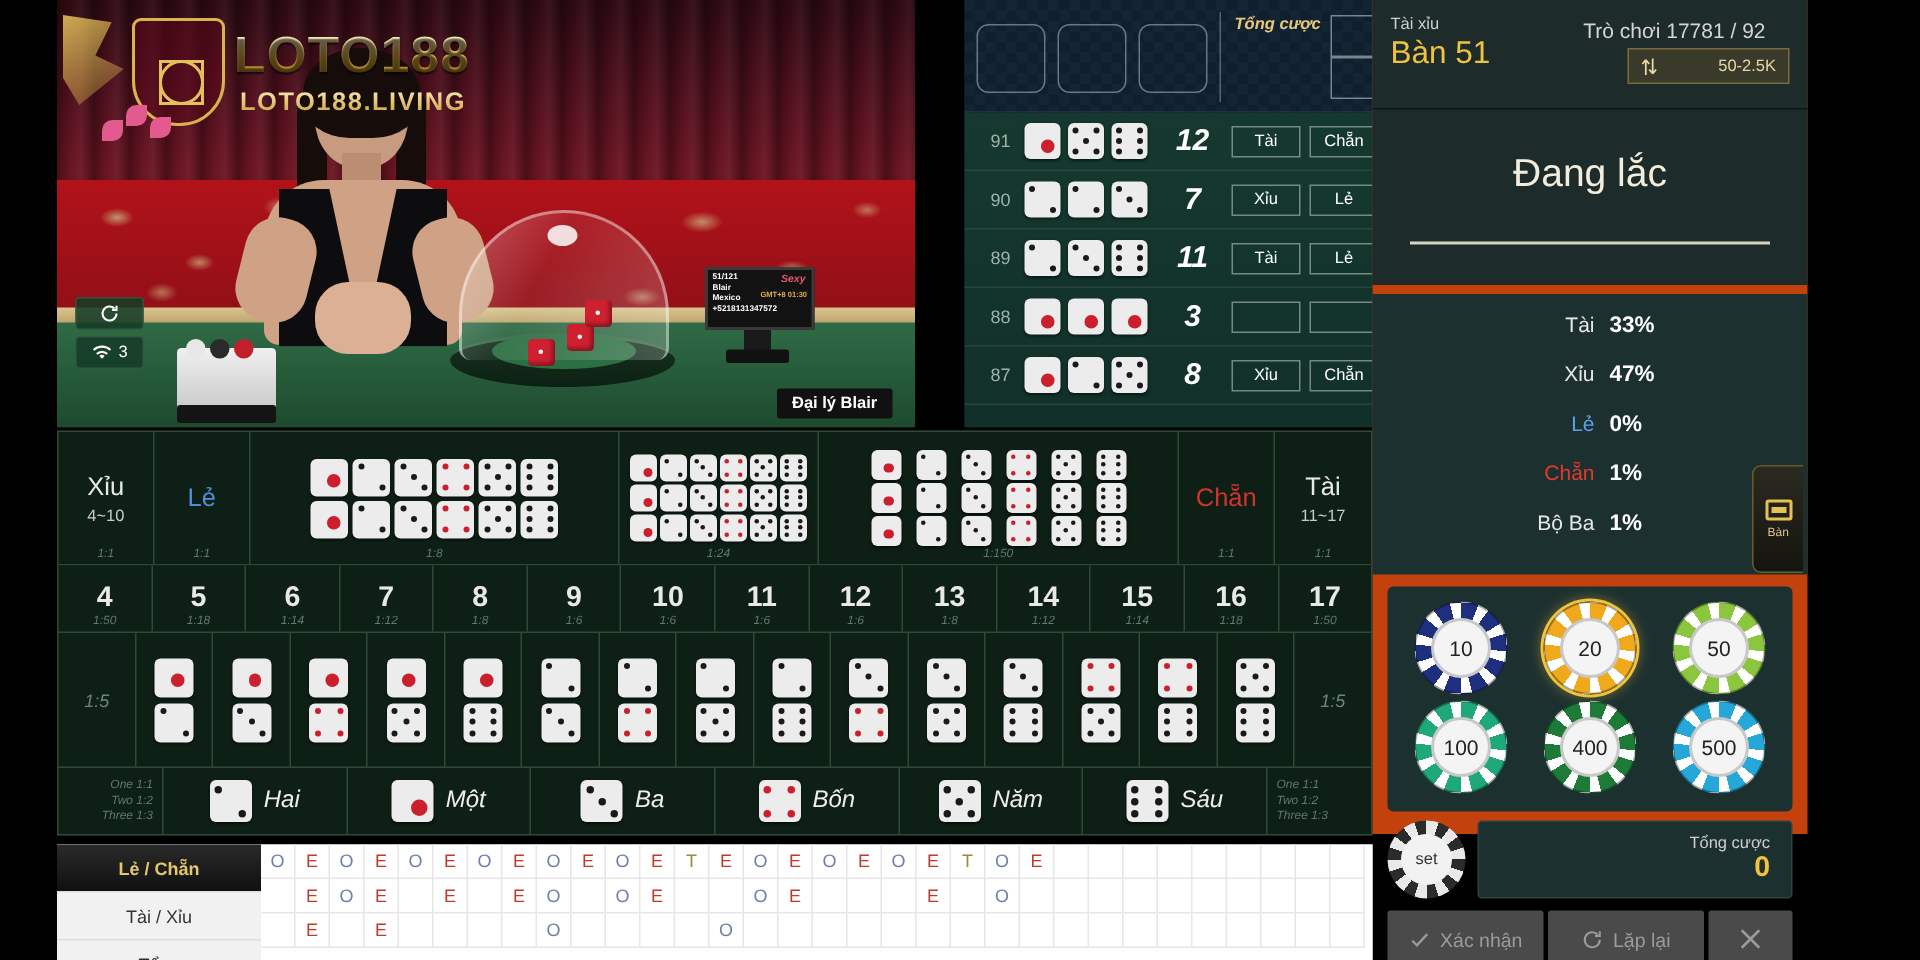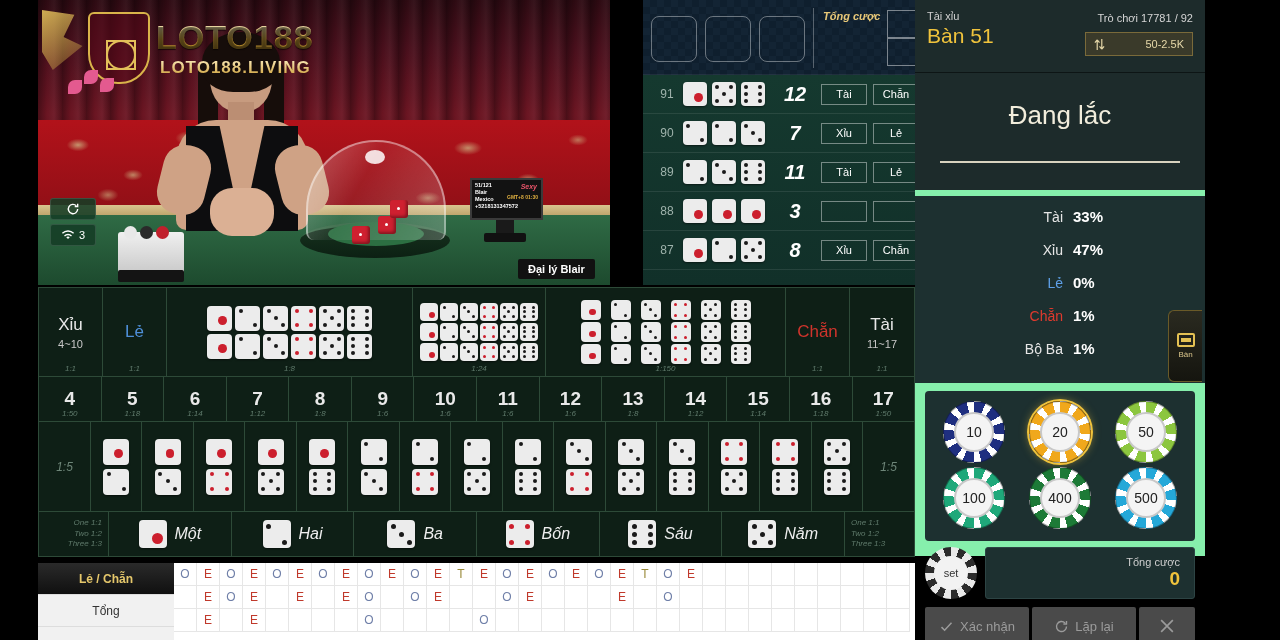--- a/index.html
+++ b/index.html
@@ -217,25 +217,25 @@
   .rm-tab.active{ background:linear-gradient(180deg,#2a2a2a,#101010); color:#e5c76b; font-weight:bold;}
   .rm-grid{ flex:1; position:relative; background:#fff; }
   .rm-row{ display:flex; height:23px; }
   .rm-c{ width:23px; height:23px; border-right:1px solid #e6e6e6; border-bottom:1px solid #e6e6e6;
          display:flex; align-items:center; justify-content:center; font-size:12px; }
   .rm-c.O{ color:#6f7fa8; }
   .rm-c.E{ color:#c0392b; }
   .rm-c.T{ color:#9a8b3a; }
 
   
-  .rightcol{ position:absolute; left:915px; top:0; width:290px; height:556px; background:#86efac; }
+  .rightcol{ position:absolute; left:915px; top:0; width:290px; height:556px; background:#c2410c; }
   .rp-head{ height:72px; background:#1d2b2b; padding:10px 12px; position:relative;}
   .rp-head .game{ font-size:11px; color:#cfcfcf; }
   .rp-head .table{ font-size:21px; font-weight:normal; color:#f0c33c; margin-top:2px;}
-  .rp-head .gnum{ position:absolute; right:12px; top:12px; font-size:11px; color:#d5d5d5;}
+  .rp-head .gnum{ position:absolute; right:28px; top:12px; font-size:14px; color:#d5d5d5;}
   .limitbox{ position:absolute; right:12px; top:32px; width:108px; height:24px;
     background:#3a3a2a; border:1px solid #7a6a3a; display:flex; align-items:center; padding:0 8px;
     font-size:11px; color:#e5d7a8; justify-content:space-between;}
   .rp-status{ height:118px; background:#1d2b2b; display:flex; flex-direction:column;
     align-items:center; justify-content:center; border-top:1px solid #0d1515;}
   .rp-status .big{ font-size:26px; color:#f2eddc; }
   .rp-status .bar{ width:240px; height:2px; background:#d8d3bf; margin-top:30px;}
   .rp-stats{ margin-top:6px; background:#1d3030; padding:12px 0 10px; }
   .statrow{ display:flex; justify-content:center; align-items:baseline; gap:10px; height:33px;}
   .statrow .k{ width:76px; text-align:right; font-size:14px; color:#e6e6e6;}
@@ -1666,46 +1666,46 @@
       </div>
 
       <div class="row4">
         <div class="tri">
           <span>One 1:1</span>
           <span>Two 1:2</span>
           <span>Three 1:3</span>
         </div>
         <div style="flex:1;display:flex;" id="singles-row">
             <div class="singcell">
+              <div class="die" style="width: 28px; height: 28px;">
+                <i style="grid-area: 1 / 1; width: 5px; height: 5px;"></i>
+                <i style="grid-area: 1 / 2; visibility: hidden; width: 5px; height: 5px;"></i>
+                <i style="grid-area: 1 / 3; visibility: hidden; width: 5px; height: 5px;"></i>
+                <i style="grid-area: 2 / 1; visibility: hidden; width: 5px; height: 5px;"></i>
+                <i style="grid-area: 2 / 2; visibility: hidden; width: 5px; height: 5px;"></i>
+                <i style="grid-area: 2 / 3; visibility: hidden; width: 5px; height: 5px;"></i>
+                <i style="grid-area: 3 / 1; visibility: hidden; width: 5px; height: 5px;"></i>
+                <i style="grid-area: 3 / 2; visibility: hidden; width: 5px; height: 5px;"></i>
+                <i style="grid-area: 3 / 3; width: 5px; height: 5px;"></i>
+              </div>
+              <span class="sname">Hai</span>
+            </div>
+            <div class="singcell">
               <div class="die red big1" style="width: 28px; height: 28px;">
                 <i style="grid-area: 1 / 1; visibility: hidden; width: 11px; height: 11px;"></i>
                 <i style="grid-area: 1 / 2; visibility: hidden; width: 11px; height: 11px;"></i>
                 <i style="grid-area: 1 / 3; visibility: hidden; width: 11px; height: 11px;"></i>
                 <i style="grid-area: 2 / 1; visibility: hidden; width: 11px; height: 11px;"></i>
                 <i style="grid-area: 2 / 2; width: 11px; height: 11px;"></i>
                 <i style="grid-area: 2 / 3; visibility: hidden; width: 11px; height: 11px;"></i>
                 <i style="grid-area: 3 / 1; visibility: hidden; width: 11px; height: 11px;"></i>
                 <i style="grid-area: 3 / 2; visibility: hidden; width: 11px; height: 11px;"></i>
                 <i style="grid-area: 3 / 3; visibility: hidden; width: 11px; height: 11px;"></i>
               </div>
               <span class="sname">Một</span>
-            </div>
-            <div class="singcell">
-              <div class="die" style="width: 28px; height: 28px;">
-                <i style="grid-area: 1 / 1; width: 5px; height: 5px;"></i>
-                <i style="grid-area: 1 / 2; visibility: hidden; width: 5px; height: 5px;"></i>
-                <i style="grid-area: 1 / 3; visibility: hidden; width: 5px; height: 5px;"></i>
-                <i style="grid-area: 2 / 1; visibility: hidden; width: 5px; height: 5px;"></i>
-                <i style="grid-area: 2 / 2; visibility: hidden; width: 5px; height: 5px;"></i>
-                <i style="grid-area: 2 / 3; visibility: hidden; width: 5px; height: 5px;"></i>
-                <i style="grid-area: 3 / 1; visibility: hidden; width: 5px; height: 5px;"></i>
-                <i style="grid-area: 3 / 2; visibility: hidden; width: 5px; height: 5px;"></i>
-                <i style="grid-area: 3 / 3; width: 5px; height: 5px;"></i>
-              </div>
-              <span class="sname">Hai</span>
             </div>
             <div class="singcell">
               <div class="die" style="width: 28px; height: 28px;">
                 <i style="grid-area: 1 / 1; width: 5px; height: 5px;"></i>
                 <i style="grid-area: 1 / 2; visibility: hidden; width: 5px; height: 5px;"></i>
                 <i style="grid-area: 1 / 3; visibility: hidden; width: 5px; height: 5px;"></i>
                 <i style="grid-area: 2 / 1; visibility: hidden; width: 5px; height: 5px;"></i>
                 <i style="grid-area: 2 / 2; width: 5px; height: 5px;"></i>
                 <i style="grid-area: 2 / 3; visibility: hidden; width: 5px; height: 5px;"></i>
                 <i style="grid-area: 3 / 1; visibility: hidden; width: 5px; height: 5px;"></i>
@@ -1726,55 +1726,56 @@
                 <i style="grid-area: 3 / 2; visibility: hidden; width: 5px; height: 5px;"></i>
                 <i style="grid-area: 3 / 3; width: 5px; height: 5px;"></i>
               </div>
               <span class="sname">Bốn</span>
             </div>
             <div class="singcell">
               <div class="die" style="width: 28px; height: 28px;">
                 <i style="grid-area: 1 / 1; width: 5px; height: 5px;"></i>
                 <i style="grid-area: 1 / 2; visibility: hidden; width: 5px; height: 5px;"></i>
                 <i style="grid-area: 1 / 3; width: 5px; height: 5px;"></i>
+                <i style="grid-area: 2 / 1; visibility: hidden; width: 5px; height: 5px;"></i>
+                <i style="grid-area: 2 / 2; width: 5px; height: 5px;"></i>
+                <i style="grid-area: 2 / 3; visibility: hidden; width: 5px; height: 5px;"></i>
+                <i style="grid-area: 3 / 1; width: 5px; height: 5px;"></i>
+                <i style="grid-area: 3 / 2; visibility: hidden; width: 5px; height: 5px;"></i>
+                <i style="grid-area: 3 / 3; width: 5px; height: 5px;"></i>
+              </div>
+              <span class="sname">Năm</span>
+            </div>
+            <div class="singcell">
+              <div class="die" style="width: 28px; height: 28px;">
+                <i style="grid-area: 1 / 1; width: 5px; height: 5px;"></i>
+                <i style="grid-area: 1 / 2; visibility: hidden; width: 5px; height: 5px;"></i>
+                <i style="grid-area: 1 / 3; width: 5px; height: 5px;"></i>
                 <i style="grid-area: 2 / 1; width: 5px; height: 5px;"></i>
                 <i style="grid-area: 2 / 2; visibility: hidden; width: 5px; height: 5px;"></i>
                 <i style="grid-area: 2 / 3; width: 5px; height: 5px;"></i>
                 <i style="grid-area: 3 / 1; width: 5px; height: 5px;"></i>
                 <i style="grid-area: 3 / 2; visibility: hidden; width: 5px; height: 5px;"></i>
                 <i style="grid-area: 3 / 3; width: 5px; height: 5px;"></i>
               </div>
               <span class="sname">Sáu</span>
             </div>
-            <div class="singcell">
-              <div class="die" style="width: 28px; height: 28px;">
-                <i style="grid-area: 1 / 1; width: 5px; height: 5px;"></i>
-                <i style="grid-area: 1 / 2; visibility: hidden; width: 5px; height: 5px;"></i>
-                <i style="grid-area: 1 / 3; width: 5px; height: 5px;"></i>
-                <i style="grid-area: 2 / 1; visibility: hidden; width: 5px; height: 5px;"></i>
-                <i style="grid-area: 2 / 2; width: 5px; height: 5px;"></i>
-                <i style="grid-area: 2 / 3; visibility: hidden; width: 5px; height: 5px;"></i>
-                <i style="grid-area: 3 / 1; width: 5px; height: 5px;"></i>
-                <i style="grid-area: 3 / 2; visibility: hidden; width: 5px; height: 5px;"></i>
-                <i style="grid-area: 3 / 3; width: 5px; height: 5px;"></i>
-              </div>
-              <span class="sname">Năm</span>
-            </div>
           </div>
         <div class="tri" style="border-right:none;border-left:1px solid #2d4a38;align-items:flex-start;padding-left:6px;">
           <span>One 1:1</span>
           <span>Two 1:2</span>
           <span>Three 1:3</span>
         </div>
       </div>
     </div>
 
     <div class="roadmap">
       <div class="rm-tabs" id="rm-tabs">
           <div class="rm-tab active">Lẻ / Chẵn</div>
+          <div class="rm-tab">Tài / Xỉu</div>
           <div class="rm-tab">Tổng</div>
         </div>
       <div class="rm-grid" id="rm-grid">
           <div class="rm-row">
             <div class="rm-c O">O</div>
             <div class="rm-c E">E</div>
             <div class="rm-c O">O</div>
             <div class="rm-c E">E</div>
             <div class="rm-c O">O</div>
             <div class="rm-c E">E</div>

